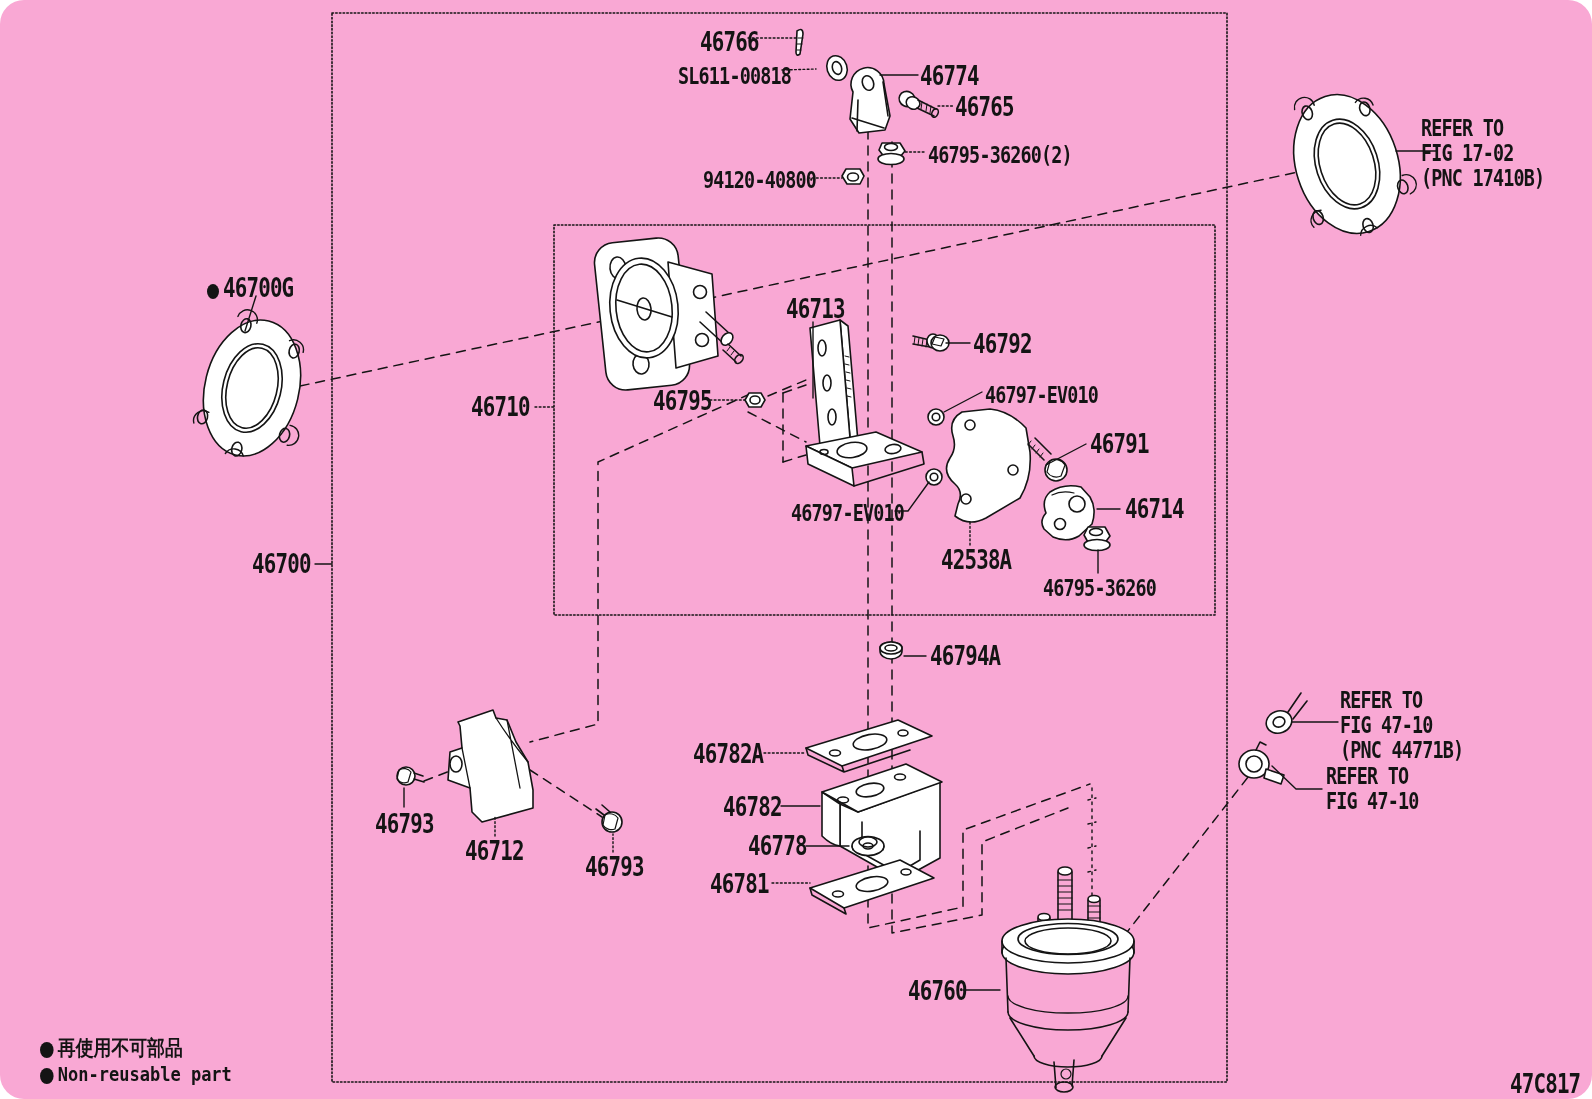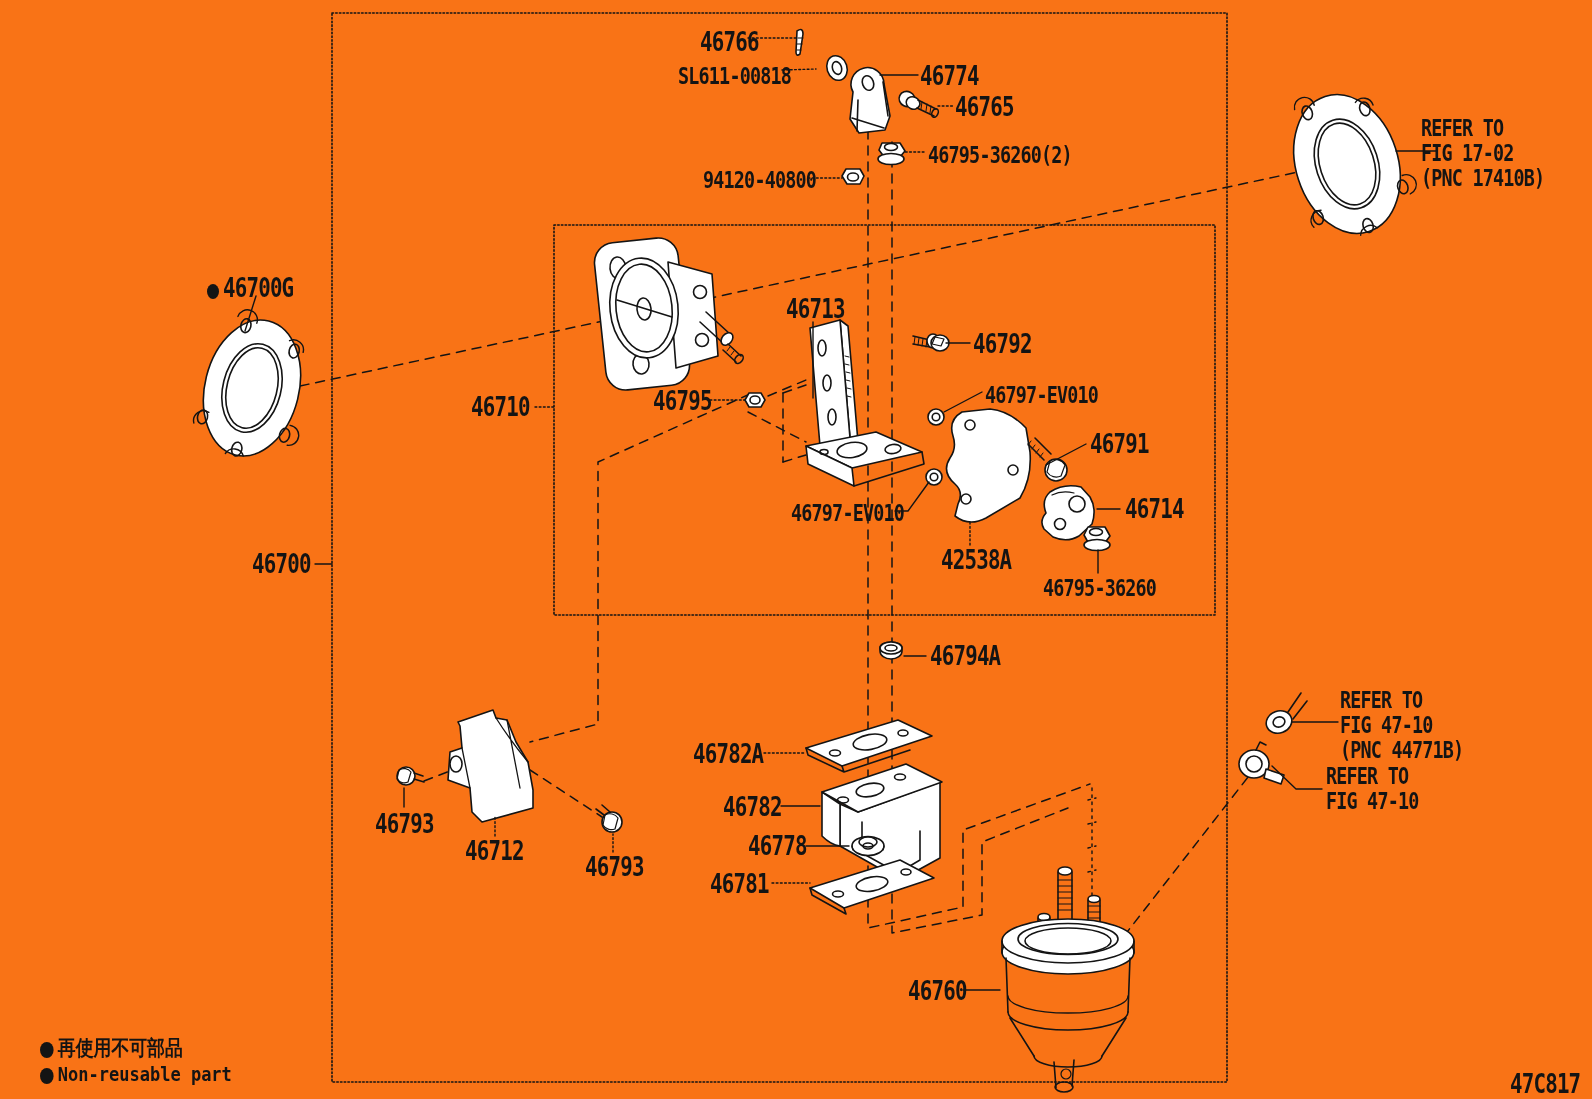--- a/index.html
+++ b/index.html
@@ -1,17 +1,17 @@
 <!DOCTYPE html>
 <html><head>
 <meta charset="utf-8">
 <style>
   html,body{margin:0;padding:0;background:#fff;}
-  .stage{position:relative;width:1592px;height:1099px;background:#f97316;overflow:hidden;
-         font-family:"DejaVu Sans Mono", monospace;}
+  .stage{position:relative;width:1592px;height:1099px;background:#f9a8d4;overflow:hidden;
+         font-family:"DejaVu Sans Mono", monospace;border-radius:24px;}
   svg{position:absolute;left:0;top:0;}
   .plabel{position:absolute;font-family:"DejaVu Sans Mono",monospace;font-weight:bold;
           color:#141414;letter-spacing:-1px;white-space:nowrap;line-height:1.05;
           transform:scale(0.8,1);transform-origin:0 0;}
   .s26{font-size:26px;}
   .s23{font-size:23px;}
   .note div{line-height:25px;}
   .dot{display:inline-block;width:15px;height:15px;border-radius:50%;background:#141414;
        margin-right:5px;vertical-align:-2px;}
   .legend-row{position:absolute;color:#141414;font-weight:bold;white-space:nowrap;

